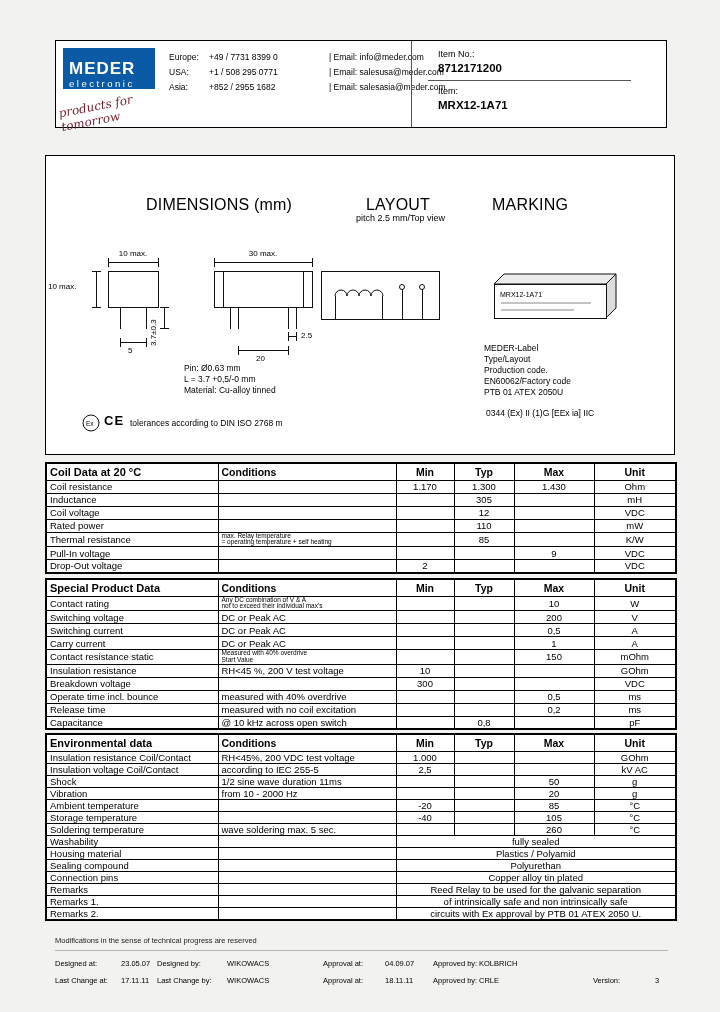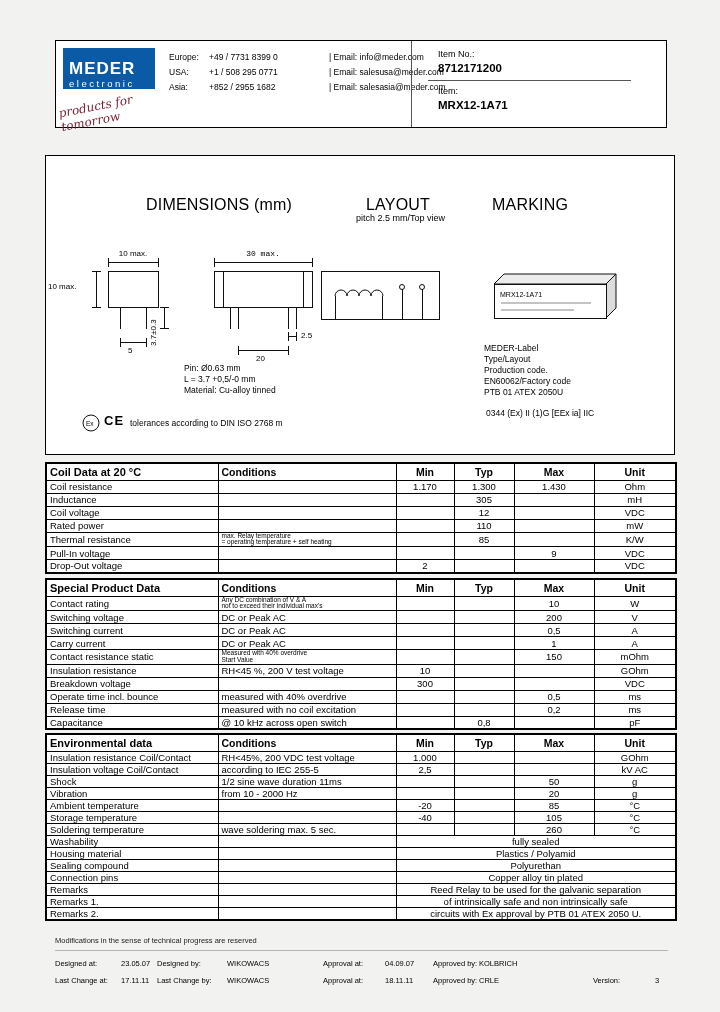--- a/index.html
+++ b/index.html
@@ -166,21 +166,21 @@
       <text x="40" y="270" font-size="6.5" font-family="Liberation Sans, sans-serif" fill="#000">Ex</text>
     </svg>
 
     <div class="d-title" style="left:100px; top:40px;">DIMENSIONS (mm)</div>
     <div class="d-title" style="left:320px; top:40px;">LAYOUT</div>
     <div class="d-sub" style="left:303px; top:57px;">pitch 2.5 mm/Top view</div>
     <div class="d-title" style="left:446px; top:40px;">MARKING</div>
 
     <div class="d-label ctr" style="left:58px; top:93px; width:58px;">10 max.</div>
     <div class="d-label" style="left:2px; top:126px;">10 max.</div>
-    <div class="d-label ctr" style="left:168px; top:93px; width:98px;font-family:Liberation Mono, monospace;">30 max.</div>
+    <div class="d-label ctr" style="left:168px; top:93px; width:98px;">30 max.</div>
     <div class="d-label" style="left:255px; top:175px;">2.5</div>
     <div class="d-label" style="left:210px; top:198px;">20</div>
     <div class="d-label" style="left:82px; top:190px;">5</div>
     <div class="d-label rot90" style="left:103px; top:190px;">3.7±0.3</div>
 
     <div class="d-notes">
       <div>Pin: Ø0.63 mm</div>
       <div>L = 3.7 +0,5/-0 mm</div>
       <div>Material: Cu-alloy tinned</div>
     </div>

